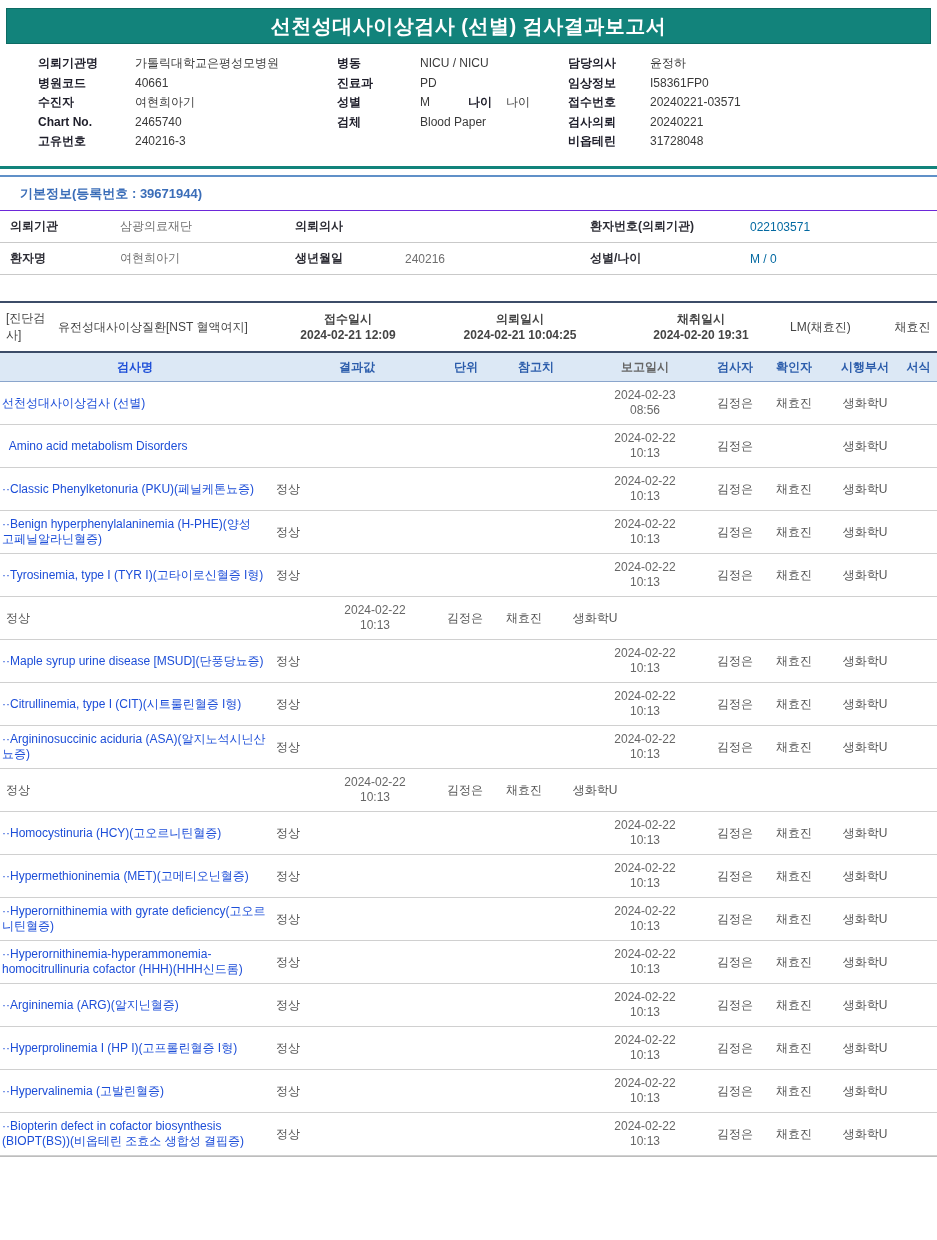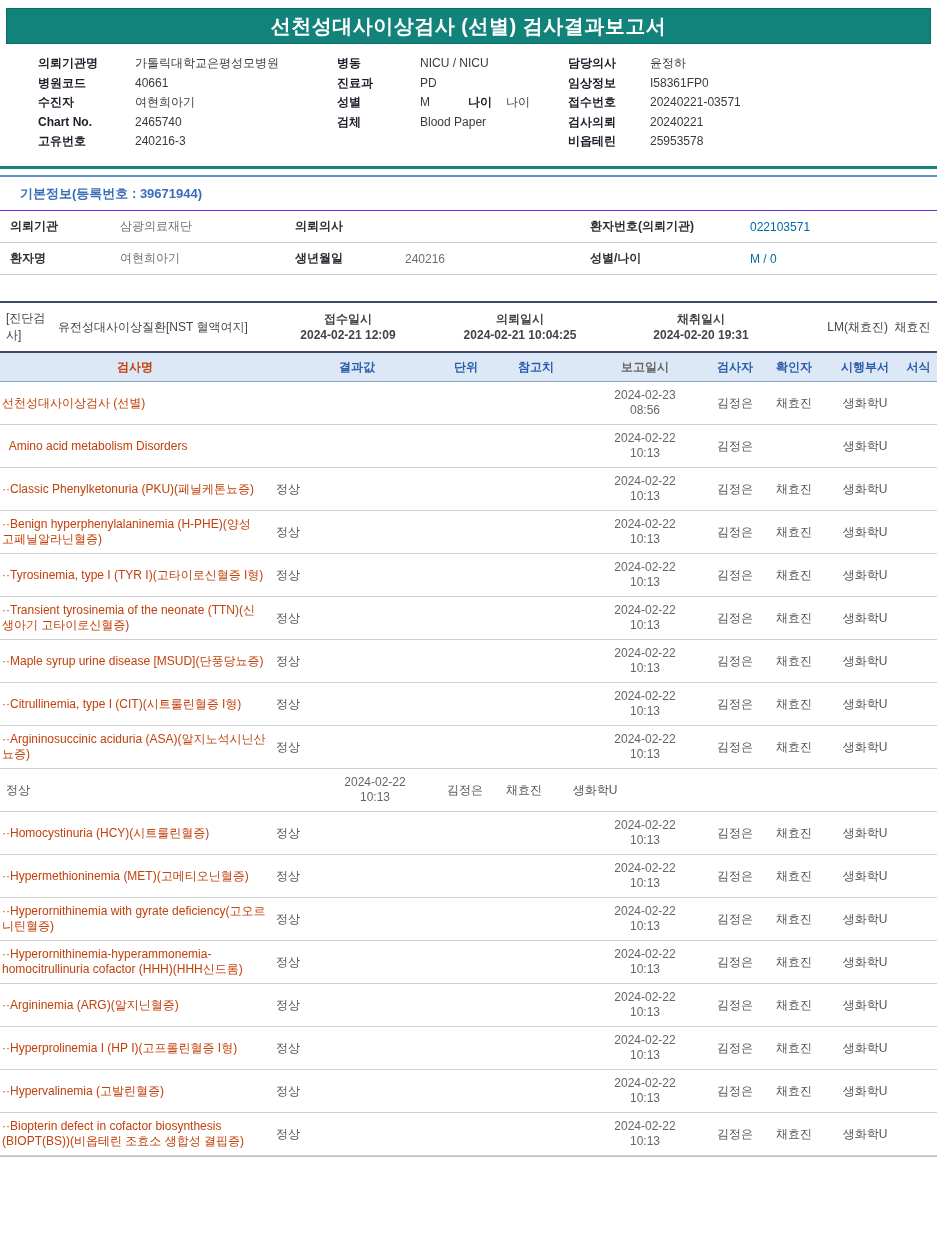--- a/index.html
+++ b/index.html
@@ -50,37 +50,37 @@
 
   
   .order-band {
     margin-top:26px; border-top:2px solid #3c4c68;
     display:flex; align-items:center; height:50px; color:#444;
   }
   .ob-tag  { width:58px; padding-left:6px; }
   .ob-name { width:210px; line-height:15px; }
   .ob-dt { text-align:center; line-height:16px;font-weight:bold; }
   .ob-dt1 { width:160px; } .ob-dt2 { width:184px; } .ob-dt3 { width:178px; }
-  .ob-col  { width:98px; text-align:right; }
+  .ob-col  { width:98px; text-align:left; }
   .ob-col2 { flex:1; text-align:center; }
 
   
   .rt-header {
     display:flex; align-items:center; height:31px; background:#dce8f5;
     border-top:2px solid #3c4c68; border-bottom:1px solid #8aa5cc;
     color:#2b5cab; font-weight:bold;
   }
   .rt-header > div { text-align:center; }
   .rt-header .col-name { text-align:center; padding:0; white-space:nowrap; }
   .rt-body { border-bottom:1px solid #bdbdbd; }
   .rt-row {
     display:flex; align-items:center; min-height:43px;
     border-bottom:1px solid #d0d0d0; color:#555;
   }
-  .col-name { width:270px; padding:5px 4px 5px 2px; line-height:15px; white-space:pre-wrap; word-break:break-word; color:#c2410c; }
+  .col-name { width:270px; padding:5px 4px 5px 2px; line-height:15px; white-space:pre-wrap; word-break:break-word; color:#1d4ed8; }
   .col-result { width:168px; padding-left:6px; }
   .col-unit { width:56px; text-align:center; }
   .col-ref { width:84px; text-align:center; }
   .col-reported { width:134px; text-align:center; line-height:15px; color:#666; }
   .col-tester { width:46px; text-align:center; }
   .col-confirmer { width:72px; text-align:center; }
   .col-dept { width:70px; text-align:center; }
   .col-form { width:37px; text-align:center; overflow:hidden; }
 </style>
 </head>
@@ -171,21 +171,21 @@
       </div>
 
       <div class="ph-item">
         <span class="lbl">검사의뢰</span>
         <span class="val">20240221</span>
 
       </div>
 
       <div class="ph-item">
         <span class="lbl">비옵테린</span>
-        <span class="val">25953578</span>
+        <span class="val">31728048</span>
 
       </div>
     </div>
 </div>
 <div class="teal-line"></div>
 
 <div class="basic-info">
   <div class="bi-title">기본정보(등록번호 : 39671944)</div>
   <div class="bi-table">
 
@@ -311,21 +311,20 @@
           <div>2024-02-22</div>
           <div>10:13</div>
         </div>
         <div class="col-tester">김정은</div>
         <div class="col-confirmer">채효진</div>
         <div class="col-dept">생화학U</div>
         <div class="col-form"></div>
       </div>
 
       <div class="rt-row">
-        <div class="col-name">··Transient tyrosinemia of the neonate (TTN)(신생아기 고타이로신혈증)</div>
         <div class="col-result">정상</div>
         <div class="col-unit"></div>
         <div class="col-ref"></div>
         <div class="col-reported">
           <div>2024-02-22</div>
           <div>10:13</div>
         </div>
         <div class="col-tester">김정은</div>
         <div class="col-confirmer">채효진</div>
         <div class="col-dept">생화학U</div>
@@ -385,21 +384,21 @@
           <div>2024-02-22</div>
           <div>10:13</div>
         </div>
         <div class="col-tester">김정은</div>
         <div class="col-confirmer">채효진</div>
         <div class="col-dept">생화학U</div>
         <div class="col-form"></div>
       </div>
 
       <div class="rt-row">
-        <div class="col-name">··Homocystinuria (HCY)(시트룰린혈증)</div>
+        <div class="col-name">··Homocystinuria (HCY)(고오르니틴혈증)</div>
         <div class="col-result">정상</div>
         <div class="col-unit"></div>
         <div class="col-ref"></div>
         <div class="col-reported">
           <div>2024-02-22</div>
           <div>10:13</div>
         </div>
         <div class="col-tester">김정은</div>
         <div class="col-confirmer">채효진</div>
         <div class="col-dept">생화학U</div>

